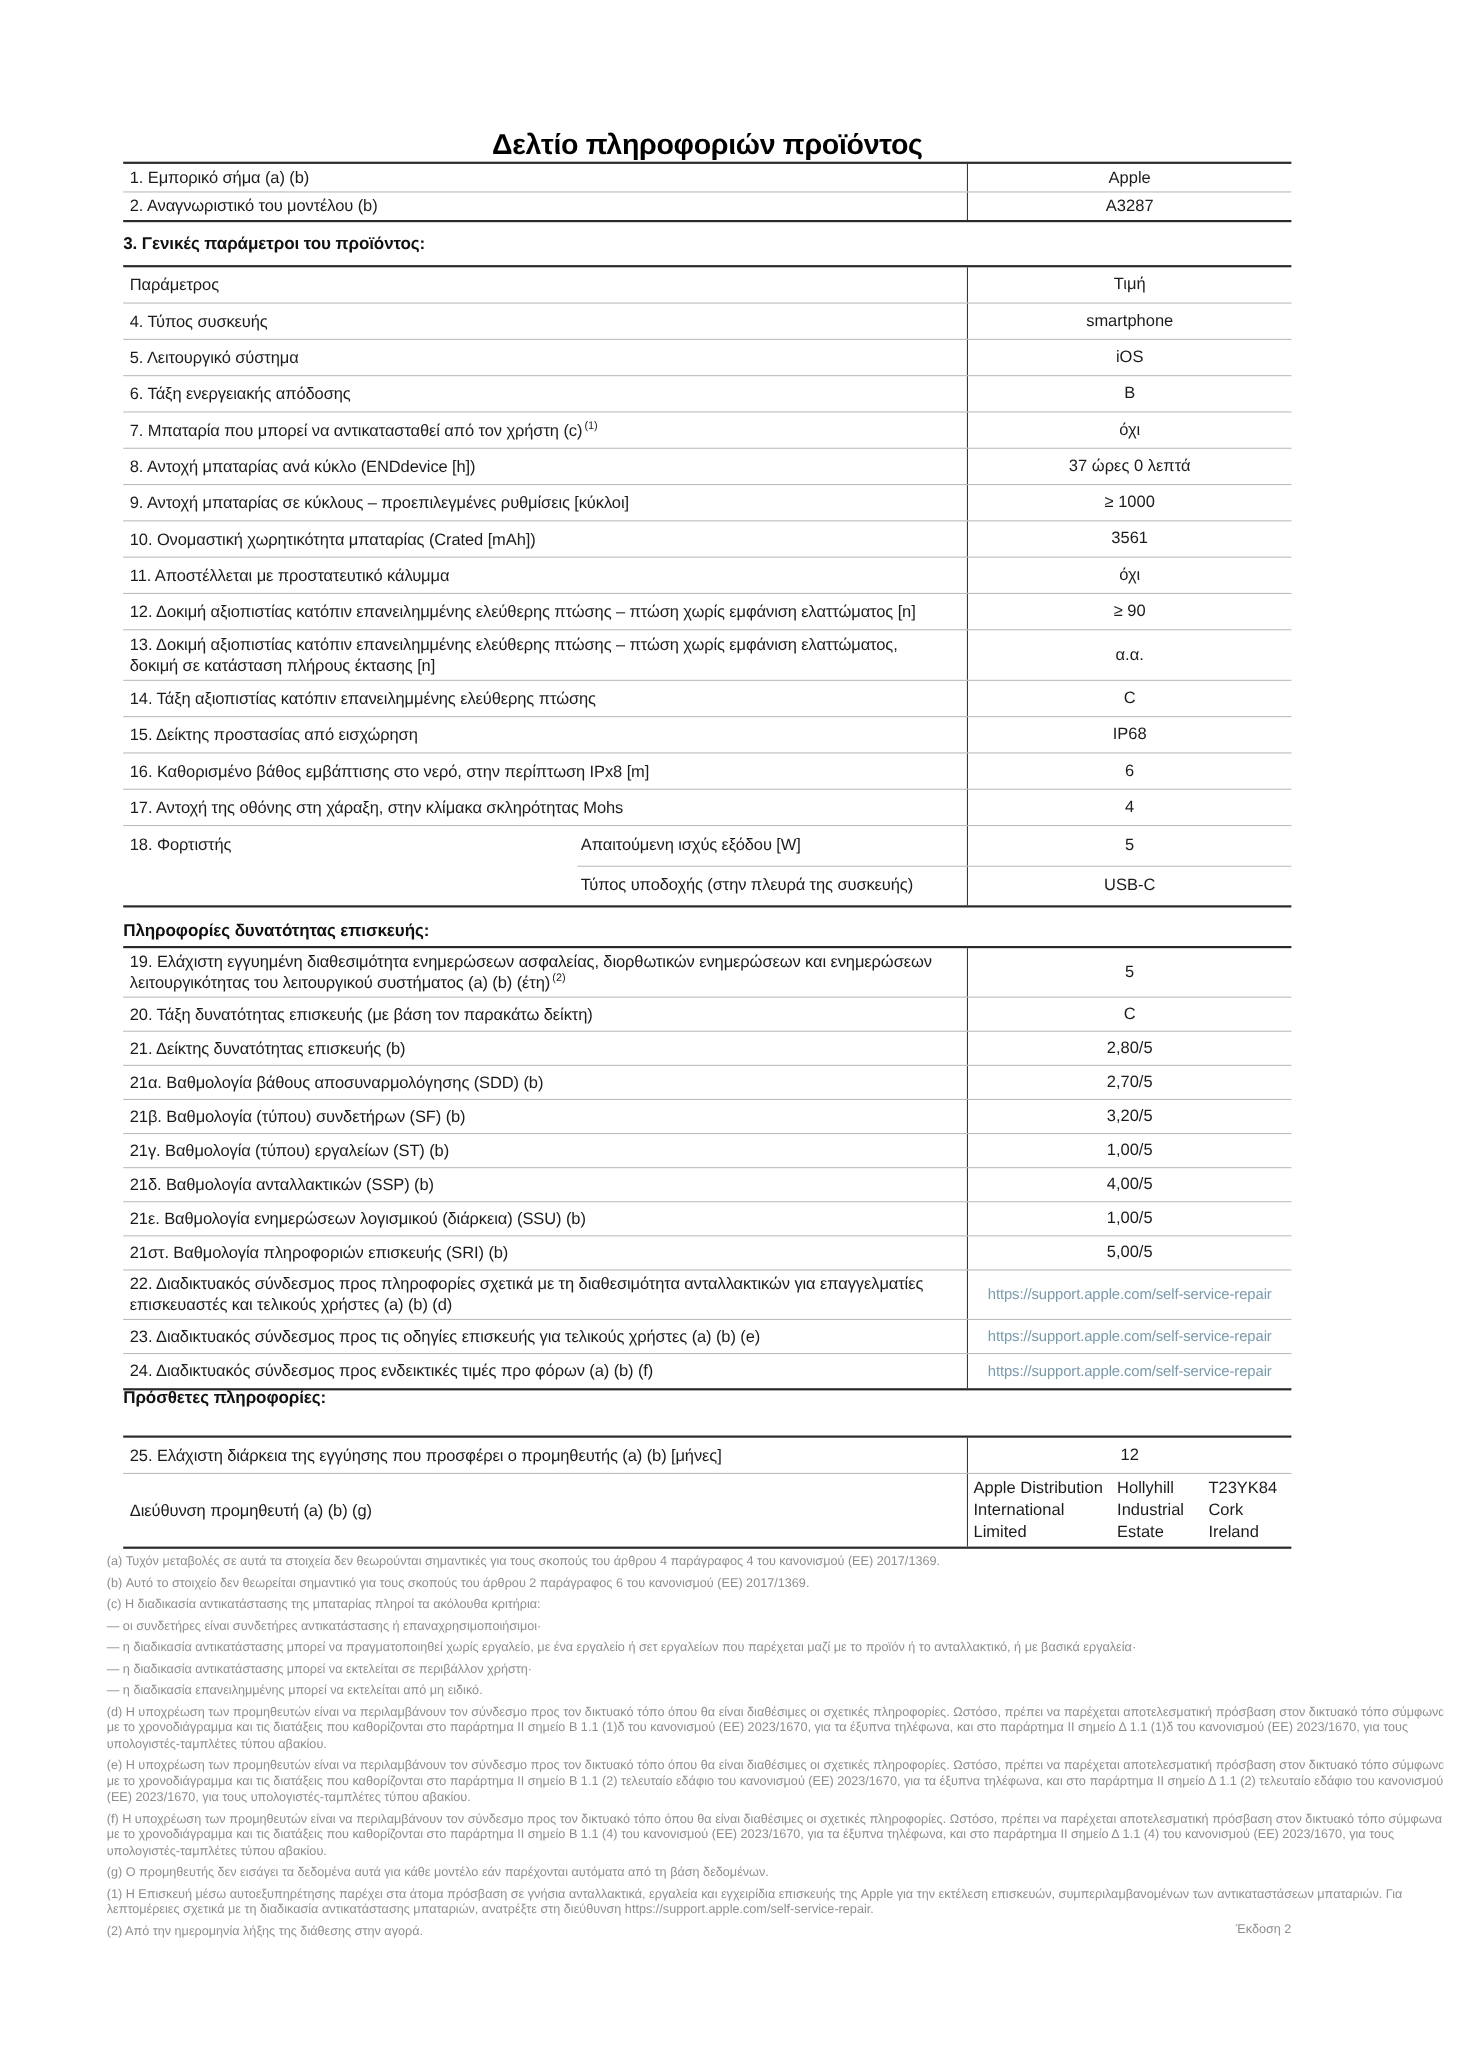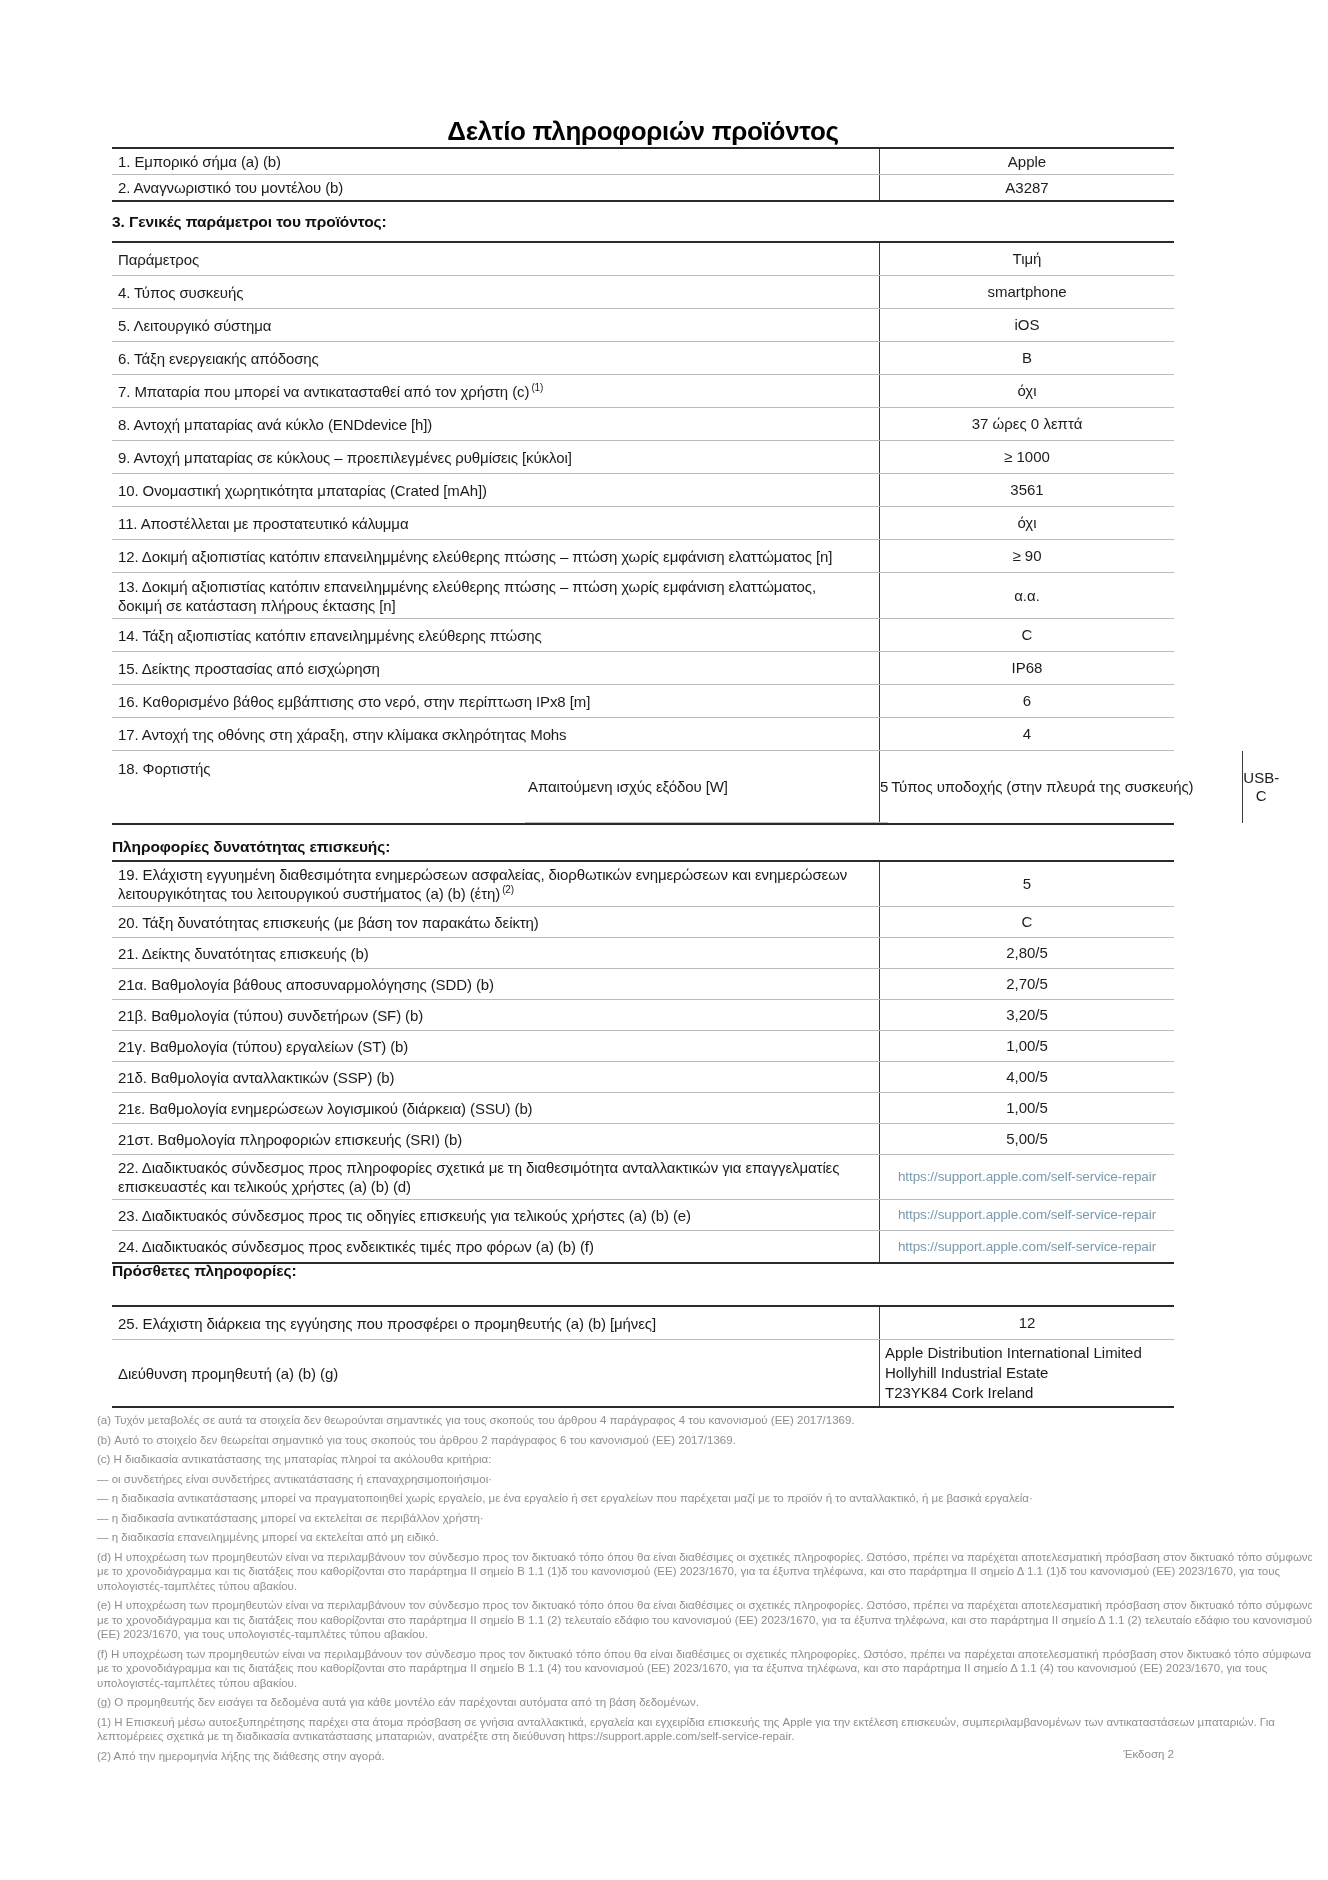--- a/index.html
+++ b/index.html
@@ -19,29 +19,29 @@
   .r42{min-height:42px;}
   .r44{min-height:44px;}
   .r46{min-height:46px;}
   .r63{min-height:63px;}
   .r72{min-height:72px;}
   .cell-label{flex:0 0 767px;box-sizing:border-box;padding:3px 20px 3px 6px;
               font-size:15px;line-height:19px;letter-spacing:-0.1px;}
   .cell-value{flex:1;align-self:stretch;box-sizing:border-box;border-left:1.5px solid #3a3a3a;
               display:flex;align-items:center;justify-content:center;text-align:center;
               font-size:15px;line-height:18px;padding:3px 0;}
-  .cell-value.left{flex-direction:column;align-items:flex-start;justify-content:center;
+  .cell-value.left{flex-direction:row;align-items:flex-start;justify-content:center;
                    text-align:left;padding-left:5px;line-height:20px;}
   .sup{font-size:10px;vertical-align:super;margin-left:2px;line-height:0;}
   .link{color:#7a9aac;font-size:13.5px;letter-spacing:-0.1px;cursor:pointer;}
   
   .row-charger{align-items:stretch;}
   .charger-label{flex:0 0 413px;box-sizing:border-box;padding:9px 10px 3px 6px;
                  font-size:15px;letter-spacing:-0.1px;}
-  .charger-sub{flex:1;display:flex;flex-direction:row;justify-content:center;}
+  .charger-sub{flex:1;display:flex;flex-direction:column;justify-content:center;}
   .sub-row{flex:1;display:flex;align-items:center;}
   .sub-row.first{border-bottom:1.5px solid #bcbcbc;}
   .sub-label{flex:0 0 354px;box-sizing:border-box;padding:3px 10px 3px 3px;
              font-size:15px;line-height:18px;letter-spacing:-0.1px;}
   
   .hdr .cell-label,.hdr .cell-value{font-size:15px;}
   
   .footnotes{left:97px;top:1413px;width:1218px;color:#8f8f8f;font-size:11.5px;line-height:14.5px;}
   .footnotes p{margin:0 0 5px 0;}
   .version{top:1748px;left:974px;width:200px;text-align:right;color:#8f8f8f;font-size:11.5px;}

